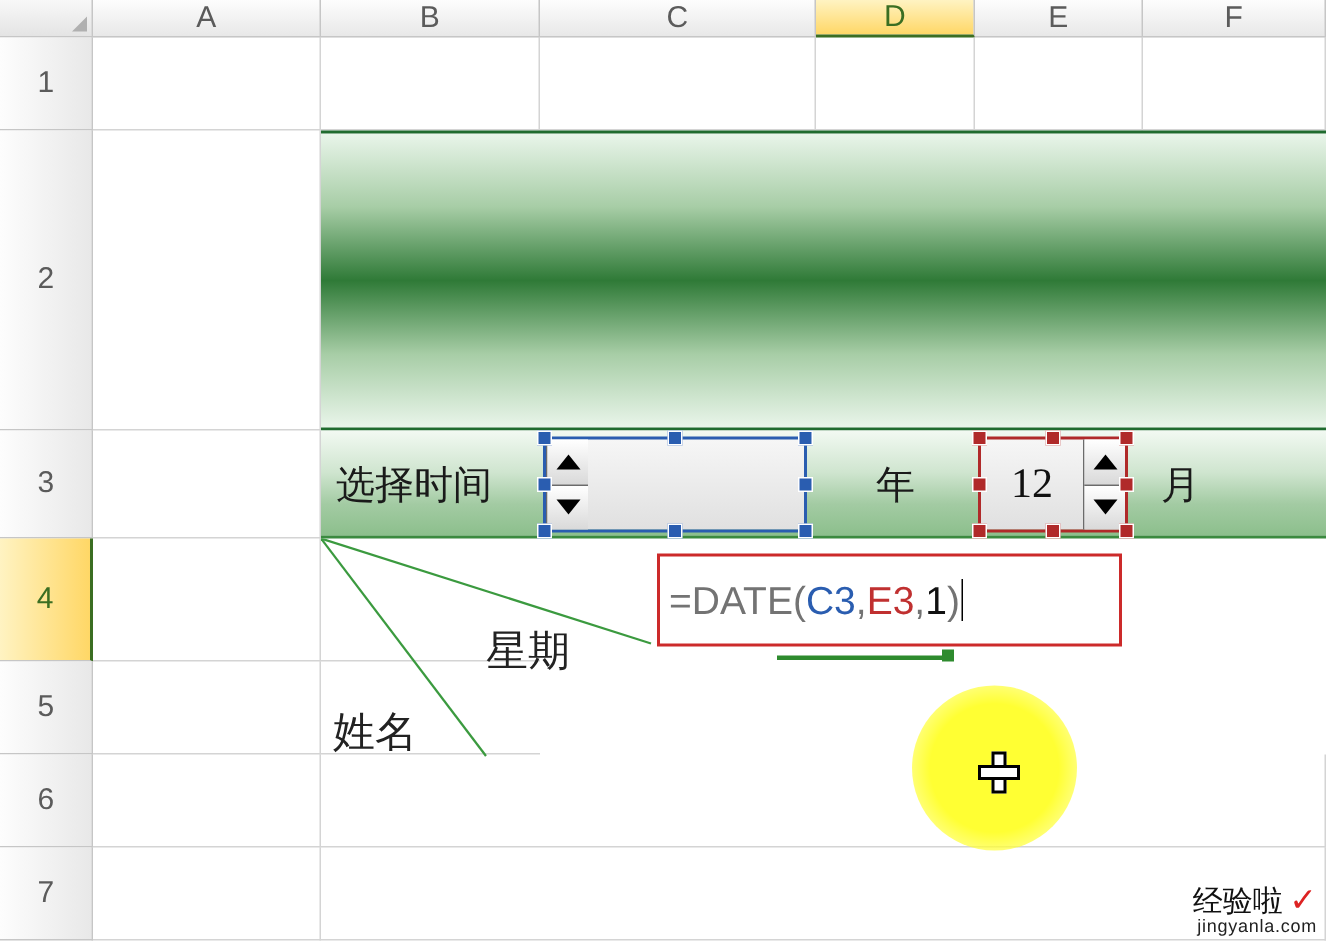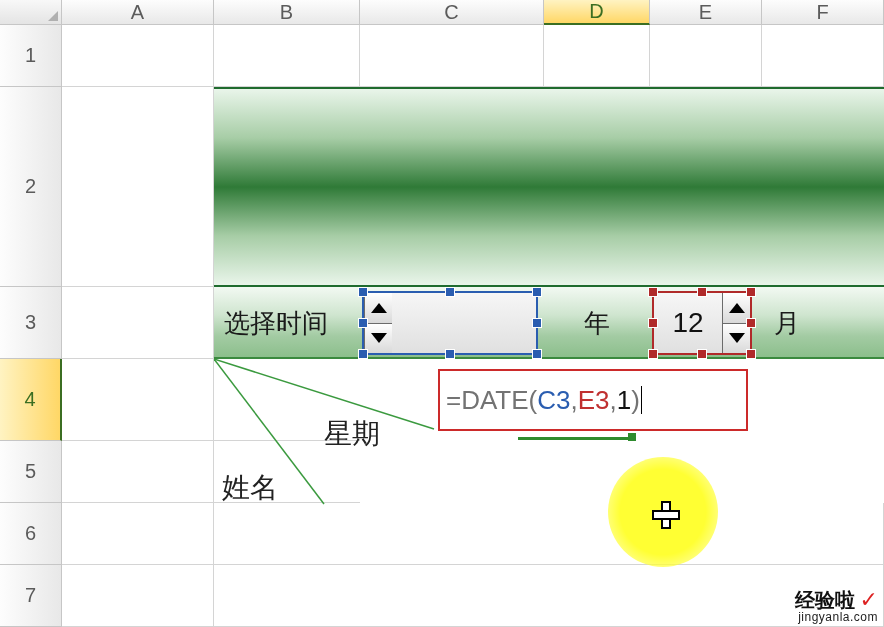--- a/index.html
+++ b/index.html
@@ -135,21 +135,21 @@
     background:linear-gradient(#fff,#d9d9d9);
     display:flex; align-items:center; justify-content:center;
     border-bottom:1px solid #6b6b6b;
   }
   .spinbtn:last-child{border-bottom:none;}
   .tri-up{width:0;height:0;border-left:8px solid transparent;border-right:8px solid transparent;border-bottom:10px solid #000;}
   .tri-down{width:0;height:0;border-left:8px solid transparent;border-right:8px solid transparent;border-top:10px solid #000;}
   
   .handle{position:absolute;width:10px;height:10px;border:1px solid #fff;}
   .sel-blue{border:2px solid #2a5db0;}
-  .sel-red{border:2px solid #b02a2a;}
+  .sel-red{border:2px solid #b02a2a;font-family:Liberation Serif, serif;}
   .hb{background:#2a5db0;}
   .hr{background:#b02a2a;}
   
   .formula-box{
     position:absolute;
     border:2px solid #cc2a2a;
     background:#fff;
     font-size:26px;
     display:flex; align-items:center;
     padding-left:6px;
@@ -207,21 +207,21 @@
   .plus-cursor::before{ left:9px; top:0; width:6px; height:24px;}
   .plus-cursor::after{ left:0; top:9px; width:24px; height:6px;}
   
   .watermark{
     position:absolute;
     right:6px; bottom:4px;
     text-align:right;
     line-height:1;
   }
   .wm-top{
-    font-size:20px; font-weight:700; color:#111;
+    font-size:20px; font-weight:400; color:#111;
     text-shadow:0 0 3px #fff,0 0 3px #fff;
   }
   .wm-check{color:#d22; font-size:22px;}
   .wm-bot{
     font-size:12px; color:#222; letter-spacing:0.5px;
     text-shadow:0 0 2px #fff;
   }
 </style>
 </head>
 <body>

